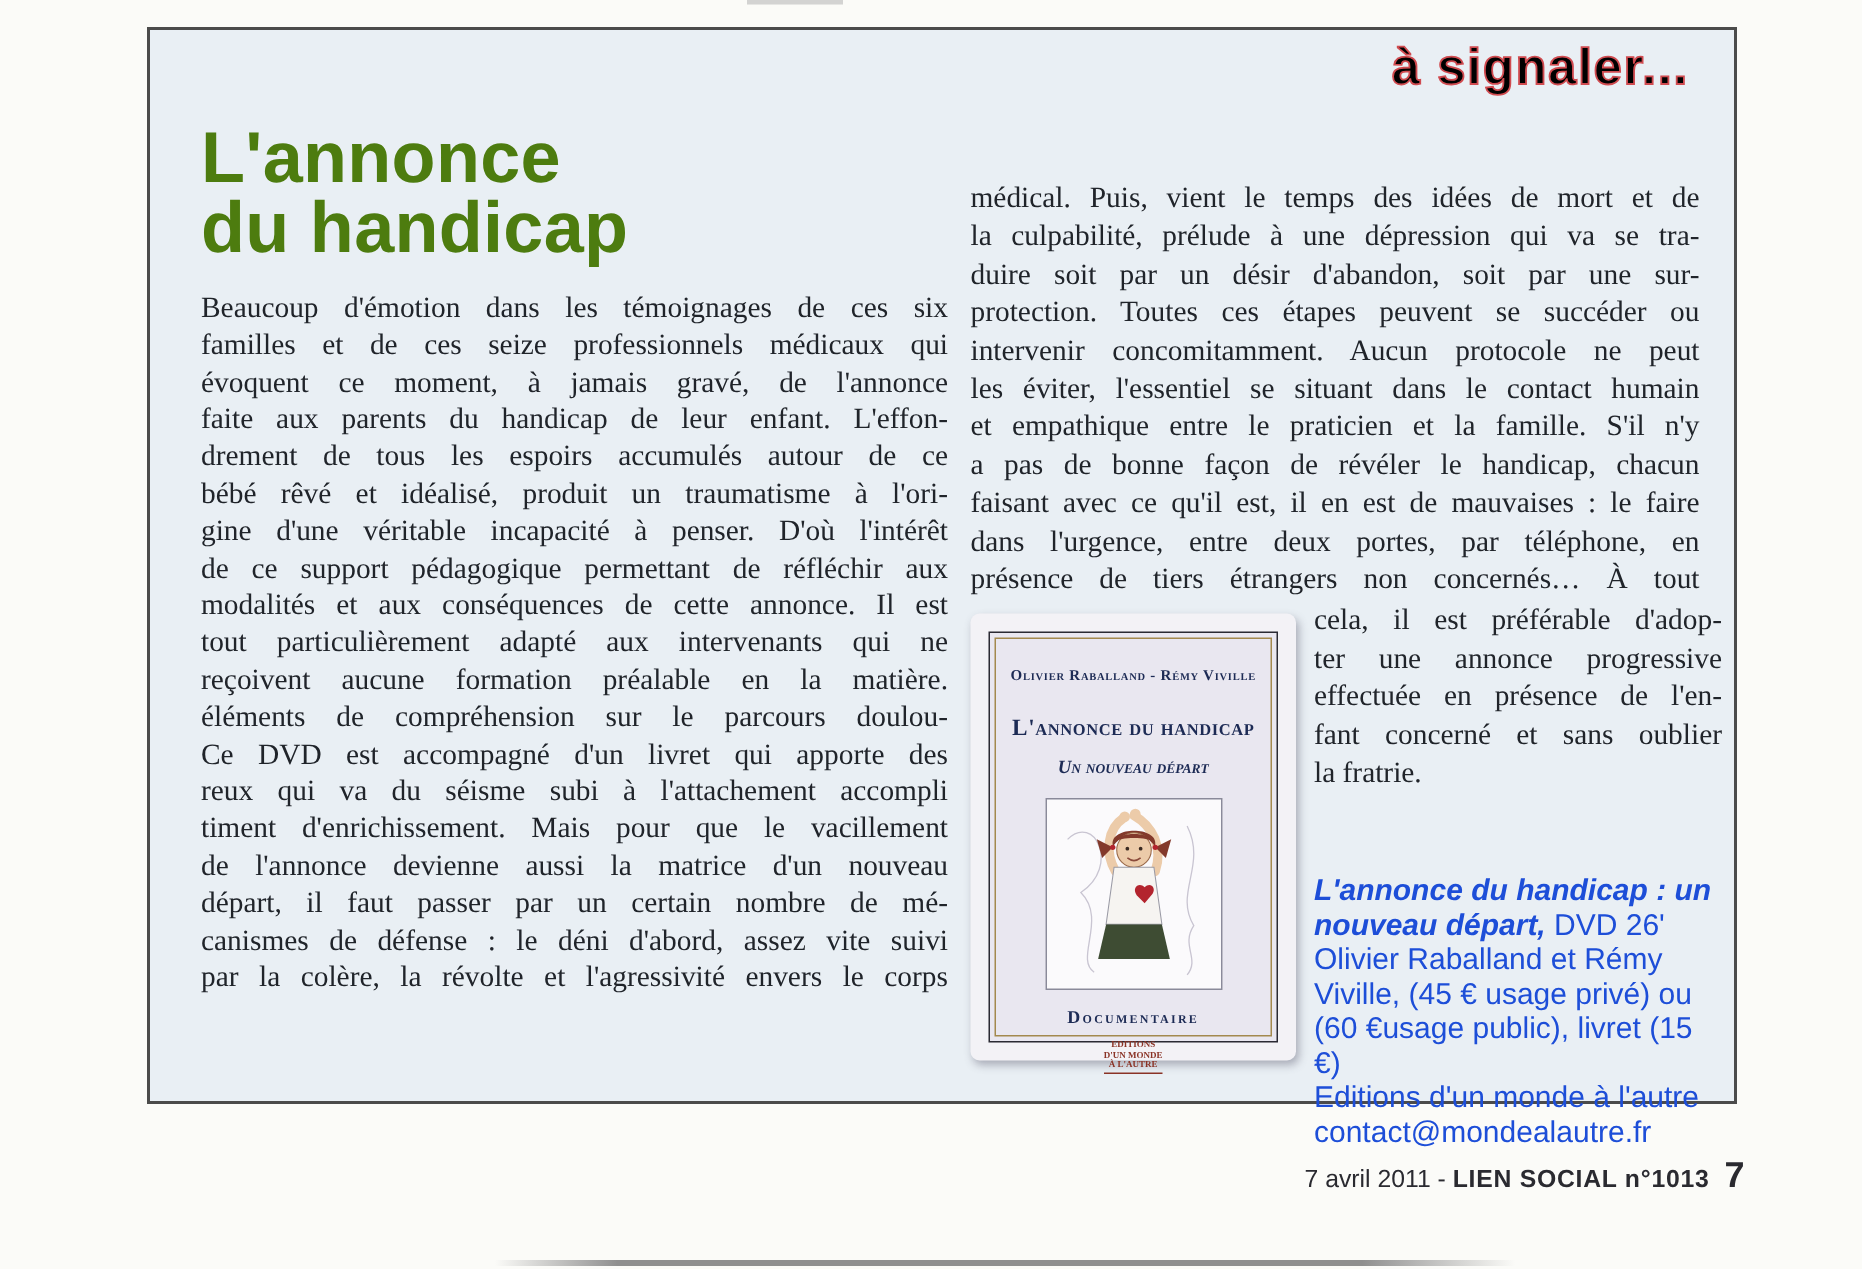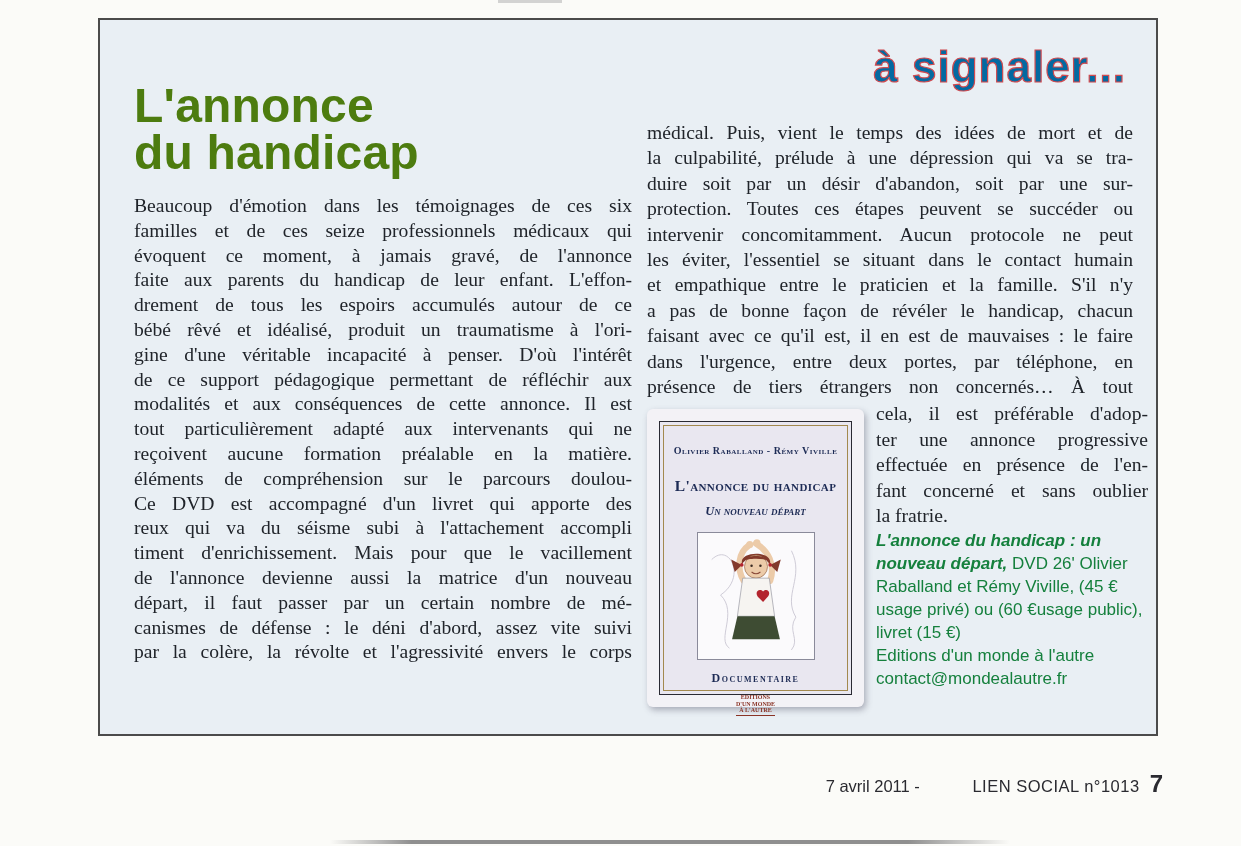--- a/index.html
+++ b/index.html
@@ -14,23 +14,23 @@
   .scan-smudge-top{position:absolute;left:498px;top:0;width:64px;height:3px;background:#c2c2c2;opacity:.7;}
 
   
   .page-box{
     position:absolute;left:98px;top:18px;width:1060px;height:718px;
     background:#e9eff4;border:2px solid #4b4b4b;box-sizing:border-box;
   }
 
   
   .tagline{
-    position:absolute;top:22px;right:30px;
-    font-size:44px;font-weight:600;letter-spacing:1px;
-    color:#0369a1;-webkit-text-stroke:1.2px #d04b50;
+    position:absolute;top:6px;right:30px;
+    font-size:34px;font-weight:600;letter-spacing:1px;
+    color:#000000;-webkit-text-stroke:1.2px #d04b50;
     font-family:"Liberation Sans",sans-serif;
   }
 
   
   .article-title{
     position:absolute;left:34px;top:62px;
     font-size:48px;line-height:47px;font-weight:700;
     color:#4d7c0f;letter-spacing:0.2px;
   }
 
@@ -74,33 +74,33 @@
     font-family:"Liberation Serif",serif;}
   .dvd-subtitle{font-size:12.5px;font-weight:700;font-style:italic;font-variant:small-caps;
     font-family:"Liberation Serif",serif;margin-top:1px;}
   .dvd-art{width:116px;height:126px;border:1px solid #8a8a9a;background:#fbfafc;margin:7px auto 6px;}
   .dvd-genre{font-size:12px;font-weight:700;font-variant:small-caps;letter-spacing:1.5px;}
   .dvd-pub{margin-top:3px;font-size:6px;line-height:6.5px;font-weight:700;color:#8a3326;
     text-transform:uppercase;border-bottom:1px solid #8a3326;padding-bottom:1px;}
 
   
   .caption{
-    width:272px;
-    font-size:17px;line-height:23px;color:#15803d;
+    margin-top:54px;width:272px;
+    font-size:20px;line-height:23px;color:#1d4ed8;
     font-family:"Liberation Sans",sans-serif;
   }
   .caption .bi{font-weight:700;font-style:italic;}
   .caption-block{margin:0;}
 
   
   .footer{
     position:absolute;top:770px;right:78px;
     font-size:16.5px;color:#2a2a30;white-space:nowrap;
   }
-  .footer .mag{font-weight:400;letter-spacing:.5px;margin-left:48px;}
+  .footer .mag{font-weight:700;letter-spacing:.5px;}
   .footer .pagenum{font-weight:700;font-size:24px;margin-left:10px;}
 </style>
 </head>
 <body>
 
 <div class="scan-smudge-top"></div>
 <div class="scan-bar-bottom"></div>
 
 <div class="page-box">
 

